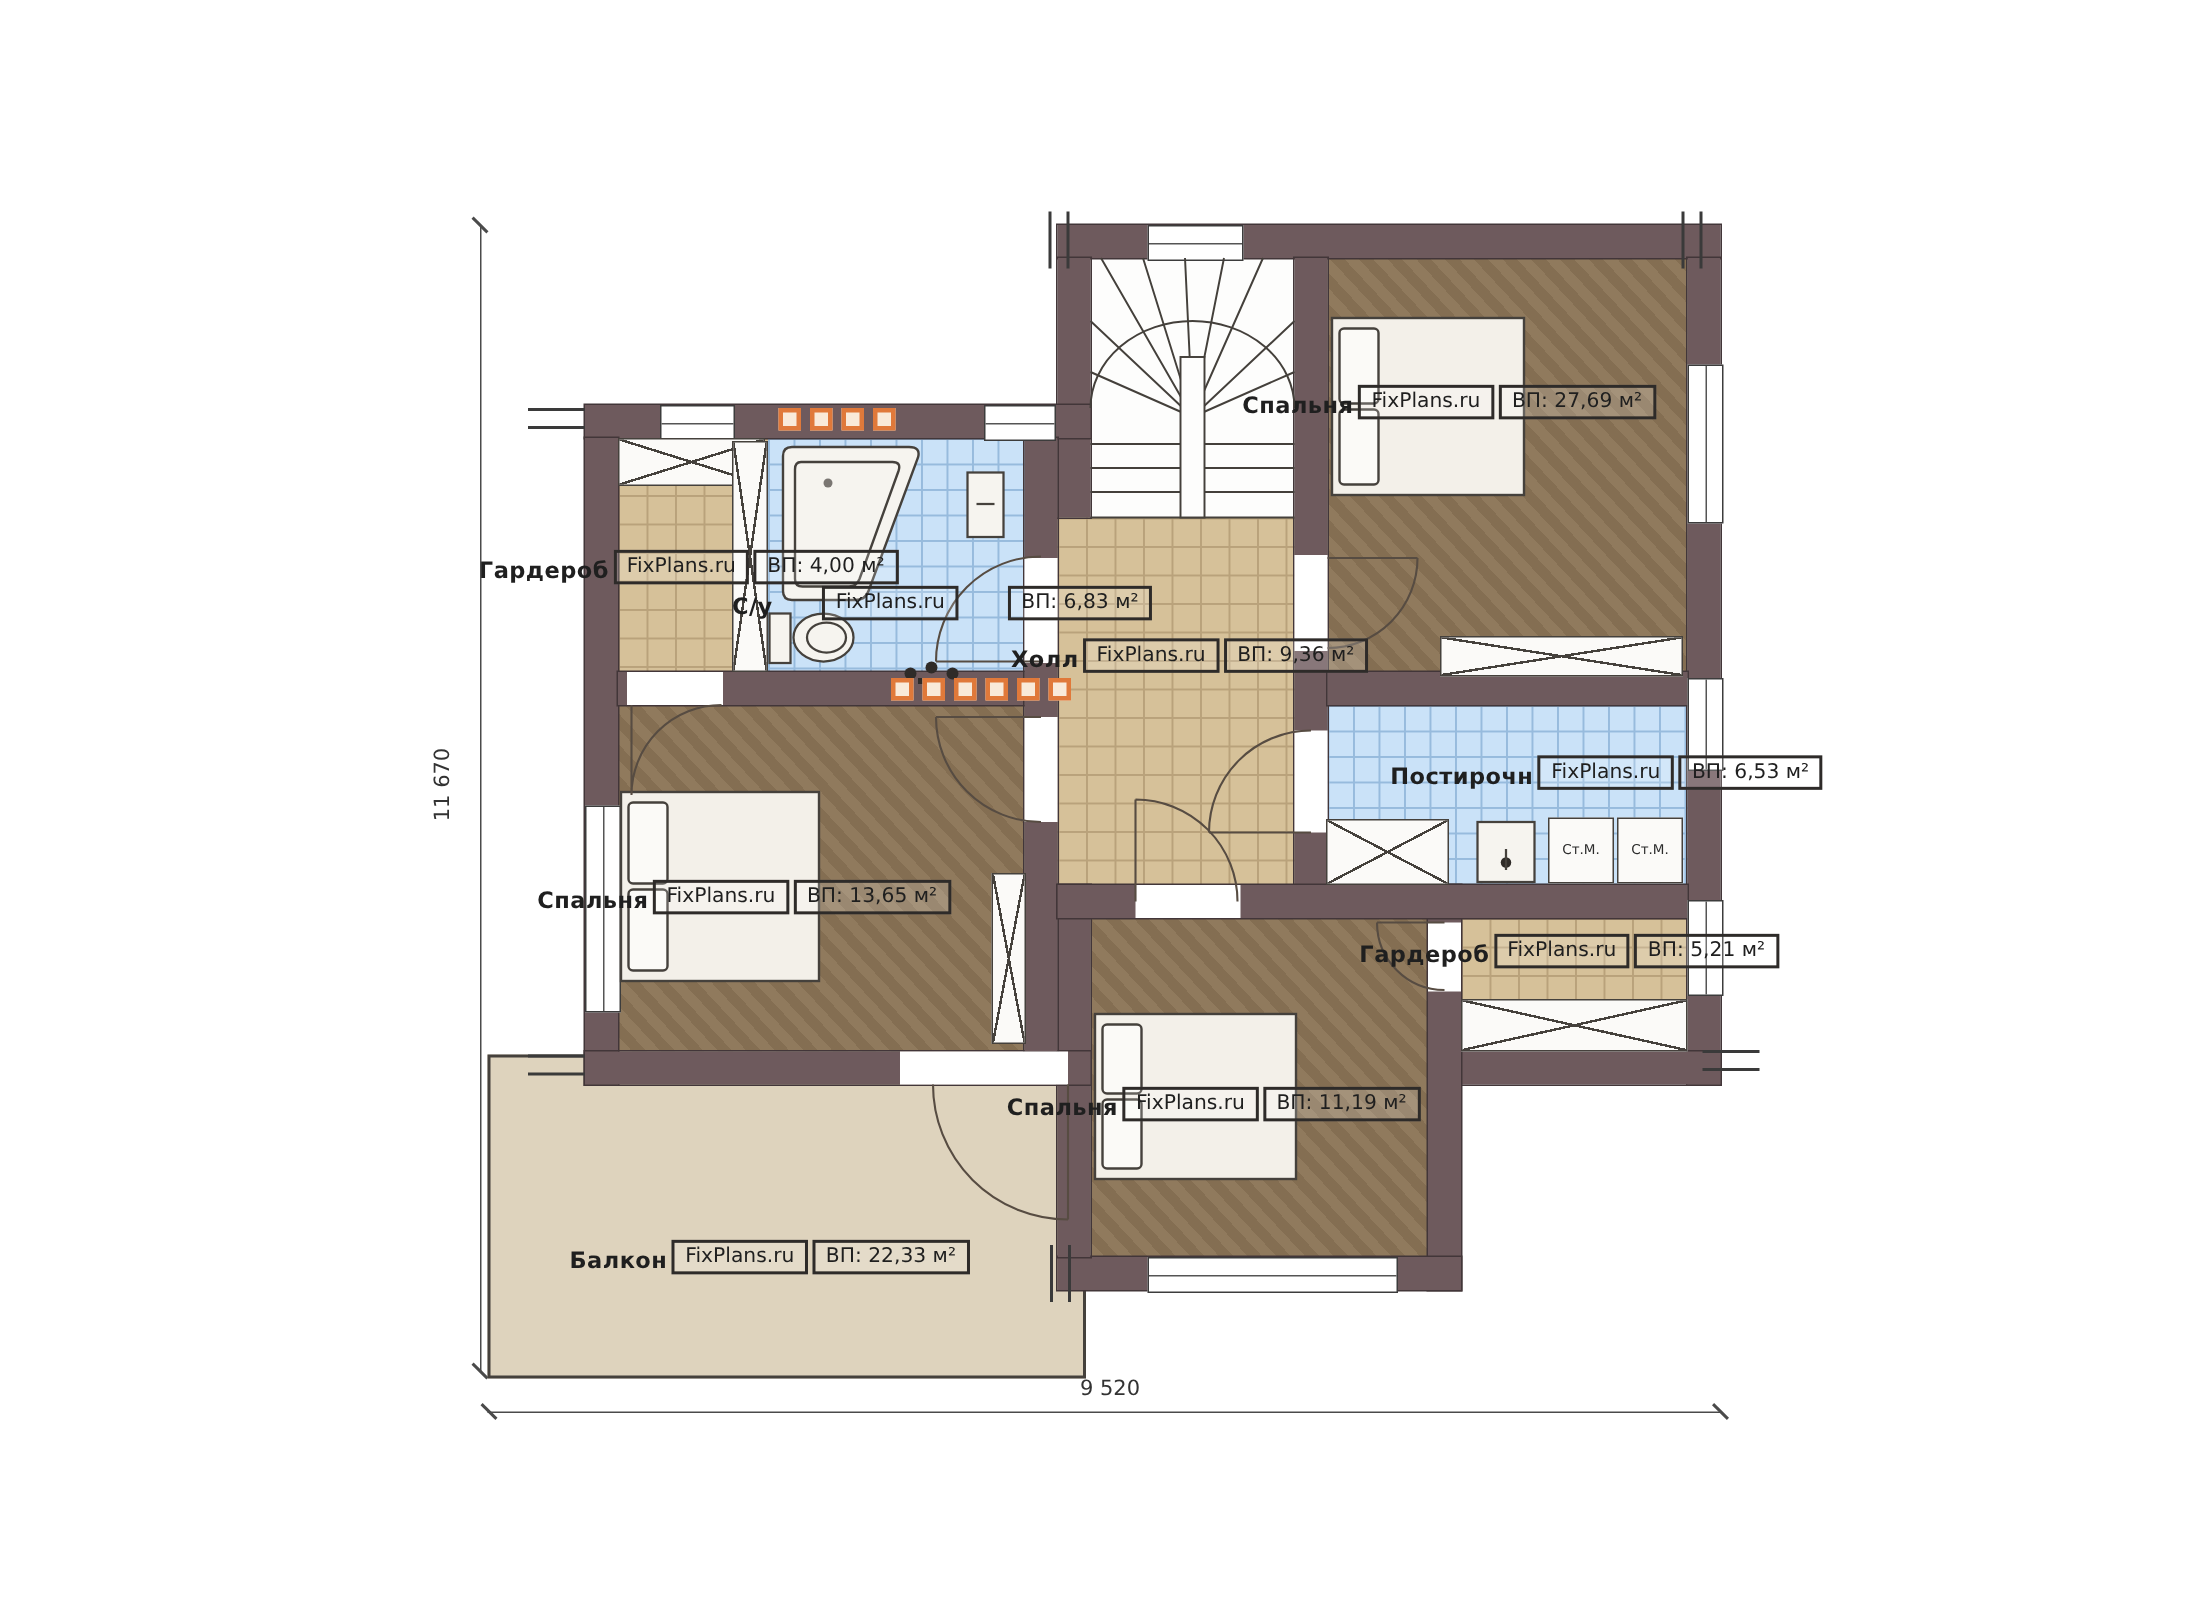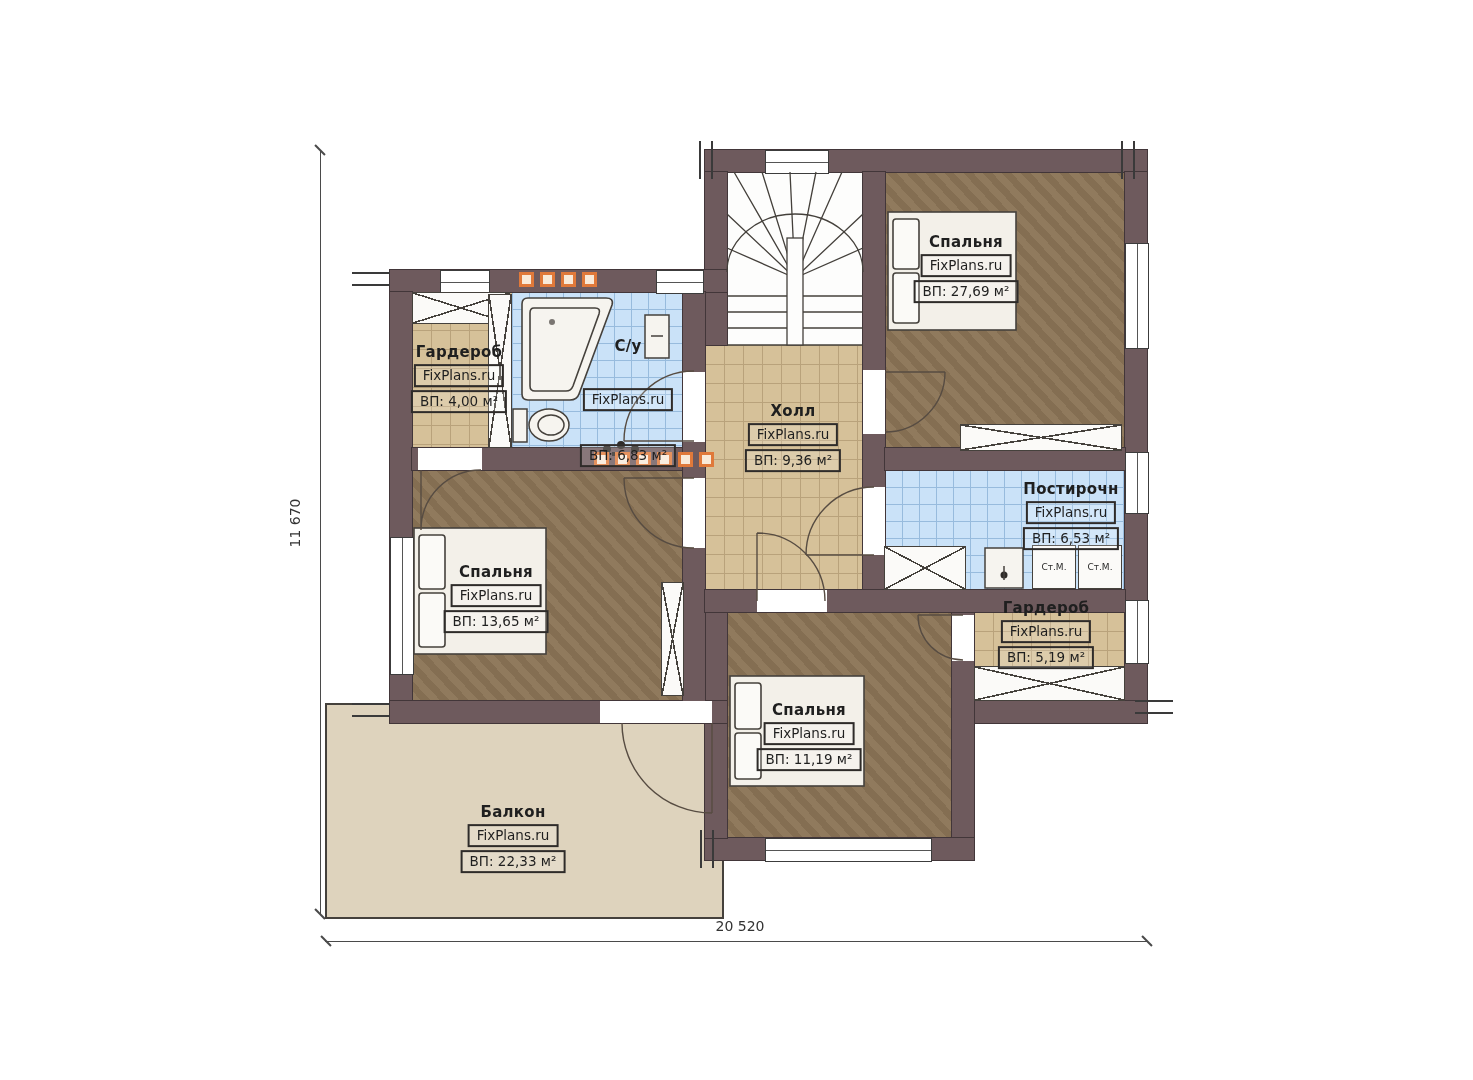--- a/index.html
+++ b/index.html
@@ -33,22 +33,22 @@
   .opening{position:absolute;background:#fff;z-index:12;}
   .closet{position:absolute;background:#fbfaf8;border:1.5px solid var(--fixture-edge);z-index:15;
         background-image:
           linear-gradient(to top right, transparent calc(50% - 0.8px), var(--fixture-edge) calc(50% - 0.8px), var(--fixture-edge) calc(50% + 0.8px), transparent calc(50% + 0.8px)),
           linear-gradient(to bottom right, transparent calc(50% - 0.8px), var(--fixture-edge) calc(50% - 0.8px), var(--fixture-edge) calc(50% + 0.8px), transparent calc(50% + 0.8px));}
   .wm{position:absolute;background:#fbfaf8;border:1.5px solid var(--fixture-edge);z-index:16;
       display:flex;align-items:center;justify-content:center;font-size:9px;color:#2b2b2b;}
   svg.layer{position:absolute;left:0;top:0;z-index:20;pointer-events:none;}
   .heat-row{position:absolute;display:flex;gap:6px;z-index:22;}
   .heat-dot{width:9px;height:9px;background:var(--heat-fill);border:3px solid var(--heat);}
-  .room-label{position:absolute;transform:translate(-50%,-50%);display:flex;flex-direction:column;
-      align-items:center;gap:3px;z-index:30;white-space:nowrap;}
+  .room-label{position:absolute;transform:translate(-50%,-50%);display:flex;
+      align-items:flex-end;gap:3px;z-index:30;white-space:nowrap;}
   .room-name{font-weight:bold;font-size:15px;color:var(--label-ink);letter-spacing:.3px;}
   .label-box{border:2px solid var(--label-border);padding:1px 7px;font-size:13.5px;color:var(--label-ink);
       background:rgba(255,255,255,0.18);line-height:1.25;}
   .dim-line{position:absolute;background:var(--dim);z-index:30;}
   .dim-tick{position:absolute;width:14px;height:2px;background:var(--dim);transform:rotate(45deg);z-index:30;}
   .dim-text{position:absolute;font-size:14px;color:#333;z-index:30;}
   .axis-tick{position:absolute;background:#3a3a3a;z-index:11;}
 </style>
 </head>
 <body>
@@ -234,36 +234,36 @@
     <div class="label-box">ВП: 6,53 м²</div>
   </div>
   <div class="room-label" style="left:496px;top:598px;">
     <div class="room-name">Спальня</div>
     <div class="label-box">FixPlans.ru</div>
     <div class="label-box">ВП: 13,65 м²</div>
   </div>
   <div class="room-label" style="left:1046px;top:634px;">
     <div class="room-name">Гардероб</div>
     <div class="label-box">FixPlans.ru</div>
-    <div class="label-box">ВП: 5,19 м²</div>
+    <div class="label-box">ВП: 5,21 м²</div>
   </div>
   <div class="room-label" style="left:809px;top:736px;">
     <div class="room-name">Спальня</div>
     <div class="label-box">FixPlans.ru</div>
     <div class="label-box">ВП: 11,19 м²</div>
   </div>
   <div class="room-label" style="left:513px;top:838px;">
     <div class="room-name">Балкон</div>
     <div class="label-box">FixPlans.ru</div>
     <div class="label-box">ВП: 22,33 м²</div>
   </div>
 
   <div class="dim-line" style="left:320px;top:150px;width:1px;height:765px;"></div>
   <div class="dim-tick" style="left:313px;top:149px;"></div>
   <div class="dim-tick" style="left:313px;top:913px;"></div>
   <div class="dim-text" style="left:255px;top:515px;width:80px;text-align:center;transform:rotate(-90deg);">11 670</div>
 
   <div class="dim-line" style="left:325px;top:941px;width:822px;height:1px;"></div>
   <div class="dim-tick" style="left:319px;top:940px;"></div>
   <div class="dim-tick" style="left:1140px;top:940px;"></div>
-  <div class="dim-text" style="left:695px;top:918px;width:90px;text-align:center;">20 520</div>
+  <div class="dim-text" style="left:695px;top:918px;width:90px;text-align:center;">9 520</div>
 
 </div>
 
 </body></html>

